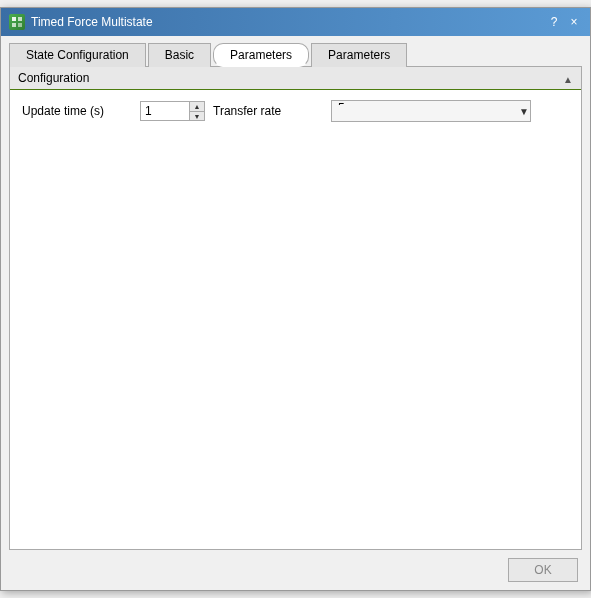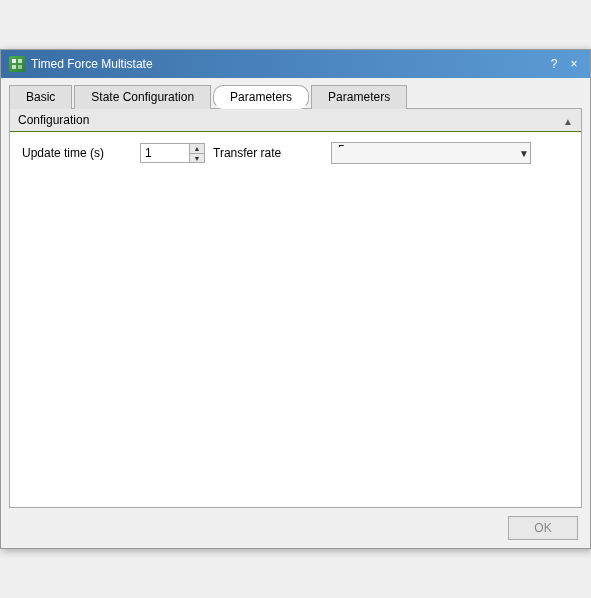--- a/index.html
+++ b/index.html
@@ -9,21 +9,21 @@
       background: #f0f0f0;
       display: flex;
       justify-content: center;
       align-items: center;
       width: 591px;
       height: 598px;
       overflow: hidden;
     }
     .window {
       width: 591px;
-      height: 500px;
+      height: 584px;
       background: #f0f0f0;
       border: 1px solid #999;
       display: flex;
       flex-direction: column;
       box-shadow: 2px 2px 8px rgba(0,0,0,0.3);
     }
     .title-bar {
       background: linear-gradient(to right, #3a6ea5, #5b9bd5);
       color: white;
       display: flex;
@@ -241,24 +241,24 @@
       <span class="title-text">Timed Force Multistate</span>
     </div>
     <div class="title-bar-right">
       <button class="title-btn">?</button>
       <button class="title-btn">×</button>
     </div>
   </div>
 
   <div class="tabs-bar">
     <div class="tab">
+      <span>State Configuration</span>
+    </div>
+    <div class="tab">
       <span>Basic</span>
-    </div>
-    <div class="tab">
-      <span>State Configuration</span>
     </div>
     <div class="tab active">
       <span>Parameters</span>
     </div>
     <div class="tab">
       <span>Parameters</span>
     </div>
   </div>
 
   <div class="content-area">

